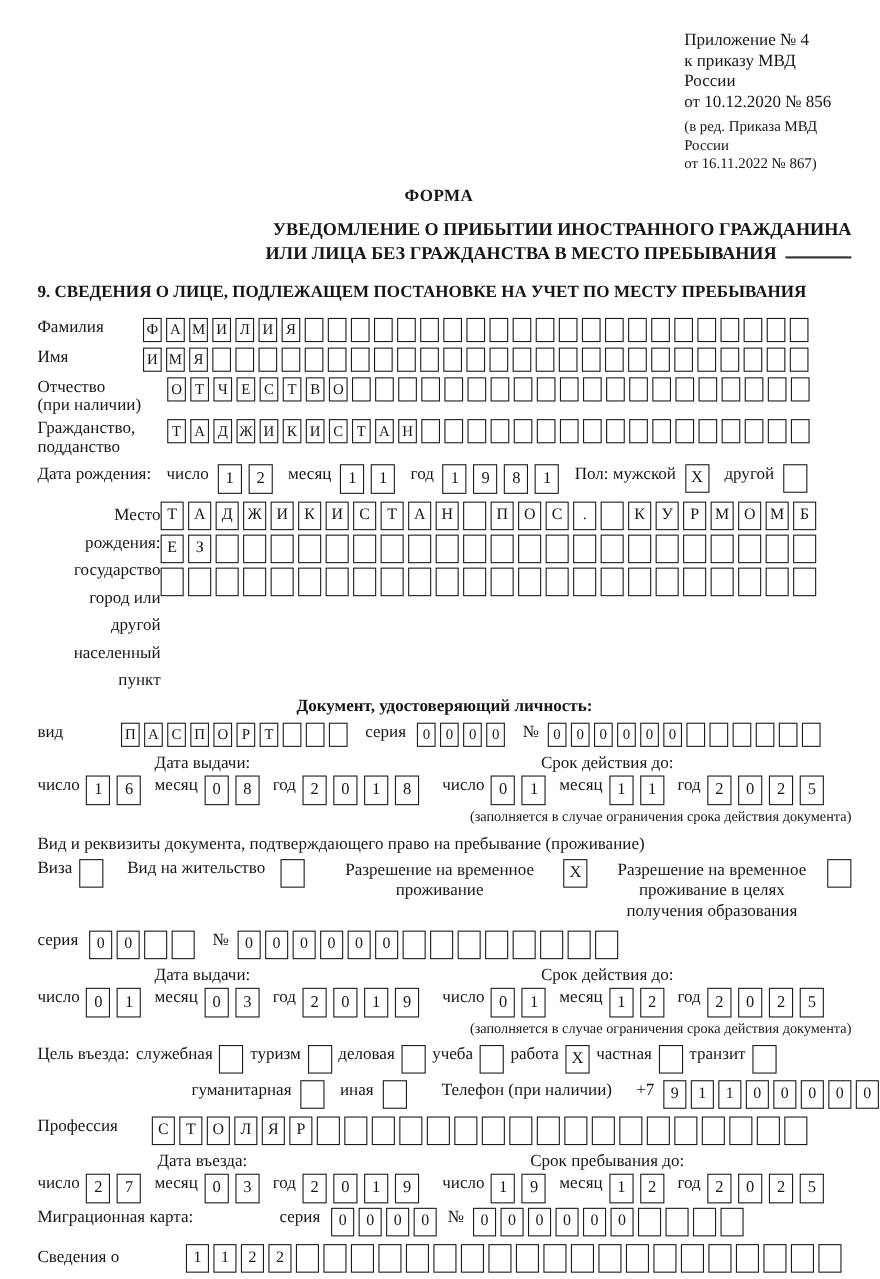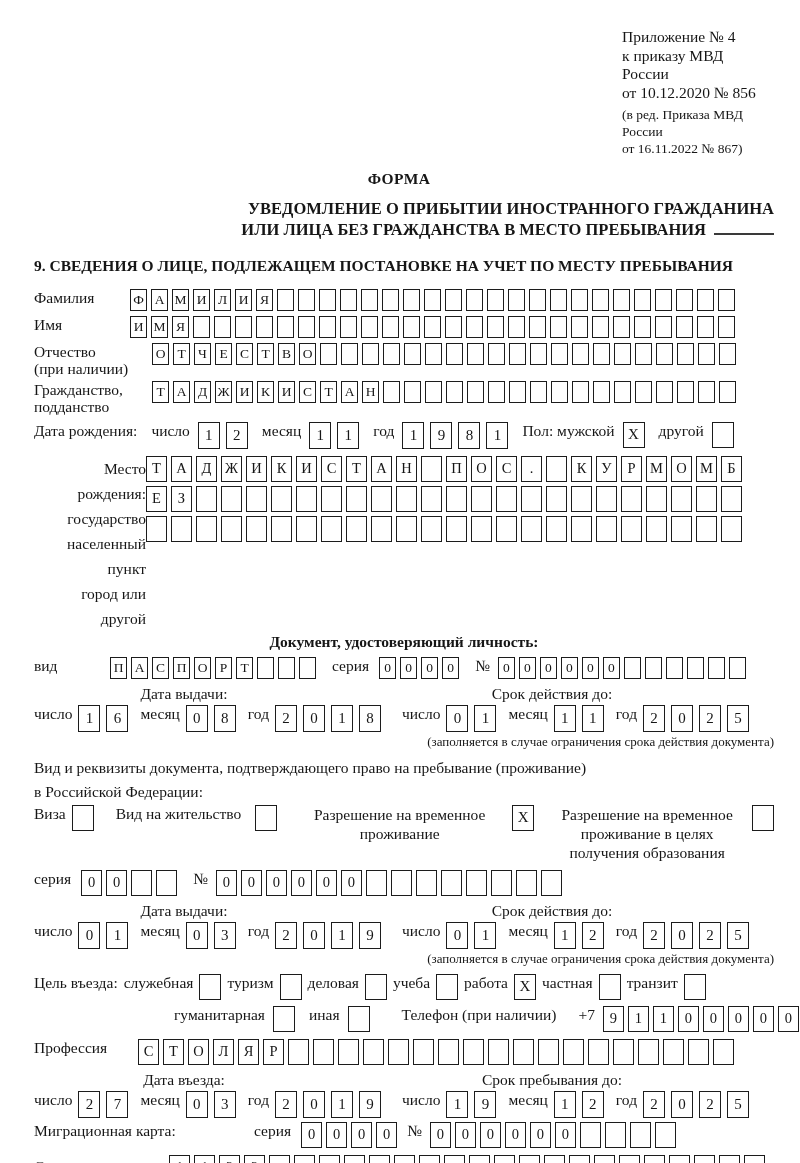--- a/index.html
+++ b/index.html
@@ -247,22 +247,22 @@
     <span class="lbl">Пол: мужской</span>
     <span class="chk">X</span>
     <span class="lbl ml6">другой</span>
     <span class="chk"></span>
   </div>
 
   <div class="row" style="margin-bottom:2px;">
     <div class="lblcol w112">
       <div>Место рождения:</div>
       <div>государство</div>
+      <div>город или другой</div>
       <div>населенный пункт</div>
-      <div>город или другой</div>
     </div>
     <div class="cellcol">
       <div class="cells cells-m">
           <span class="cell">Т</span>
           <span class="cell">А</span>
           <span class="cell">Д</span>
           <span class="cell">Ж</span>
           <span class="cell">И</span>
           <span class="cell">К</span>
           <span class="cell">И</span>
@@ -420,21 +420,20 @@
             <span class="cell">0</span>
             <span class="cell">2</span>
             <span class="cell">5</span>
           </span>
       </div>
     </div>
   </div>
   <div class="noterow">(заполняется в случае ограничения срока действия документа)</div>
 
   <div class="introline">Вид и реквизиты документа, подтверждающего право на пребывание (проживание)</div>
-  <div class="introline">в Российской Федерации:</div>
 
   <div class="optrow">
     <span class="opt">
       <span class="lbl" style="margin-right:6px;">Виза</span>
       <span class="chk"></span>
     </span>
     <span class="opt" style="margin-left:22px;">
       <span class="lbl" style="margin-right:14px;">Вид на жительство</span>
       <span class="chk"></span>
     </span>

